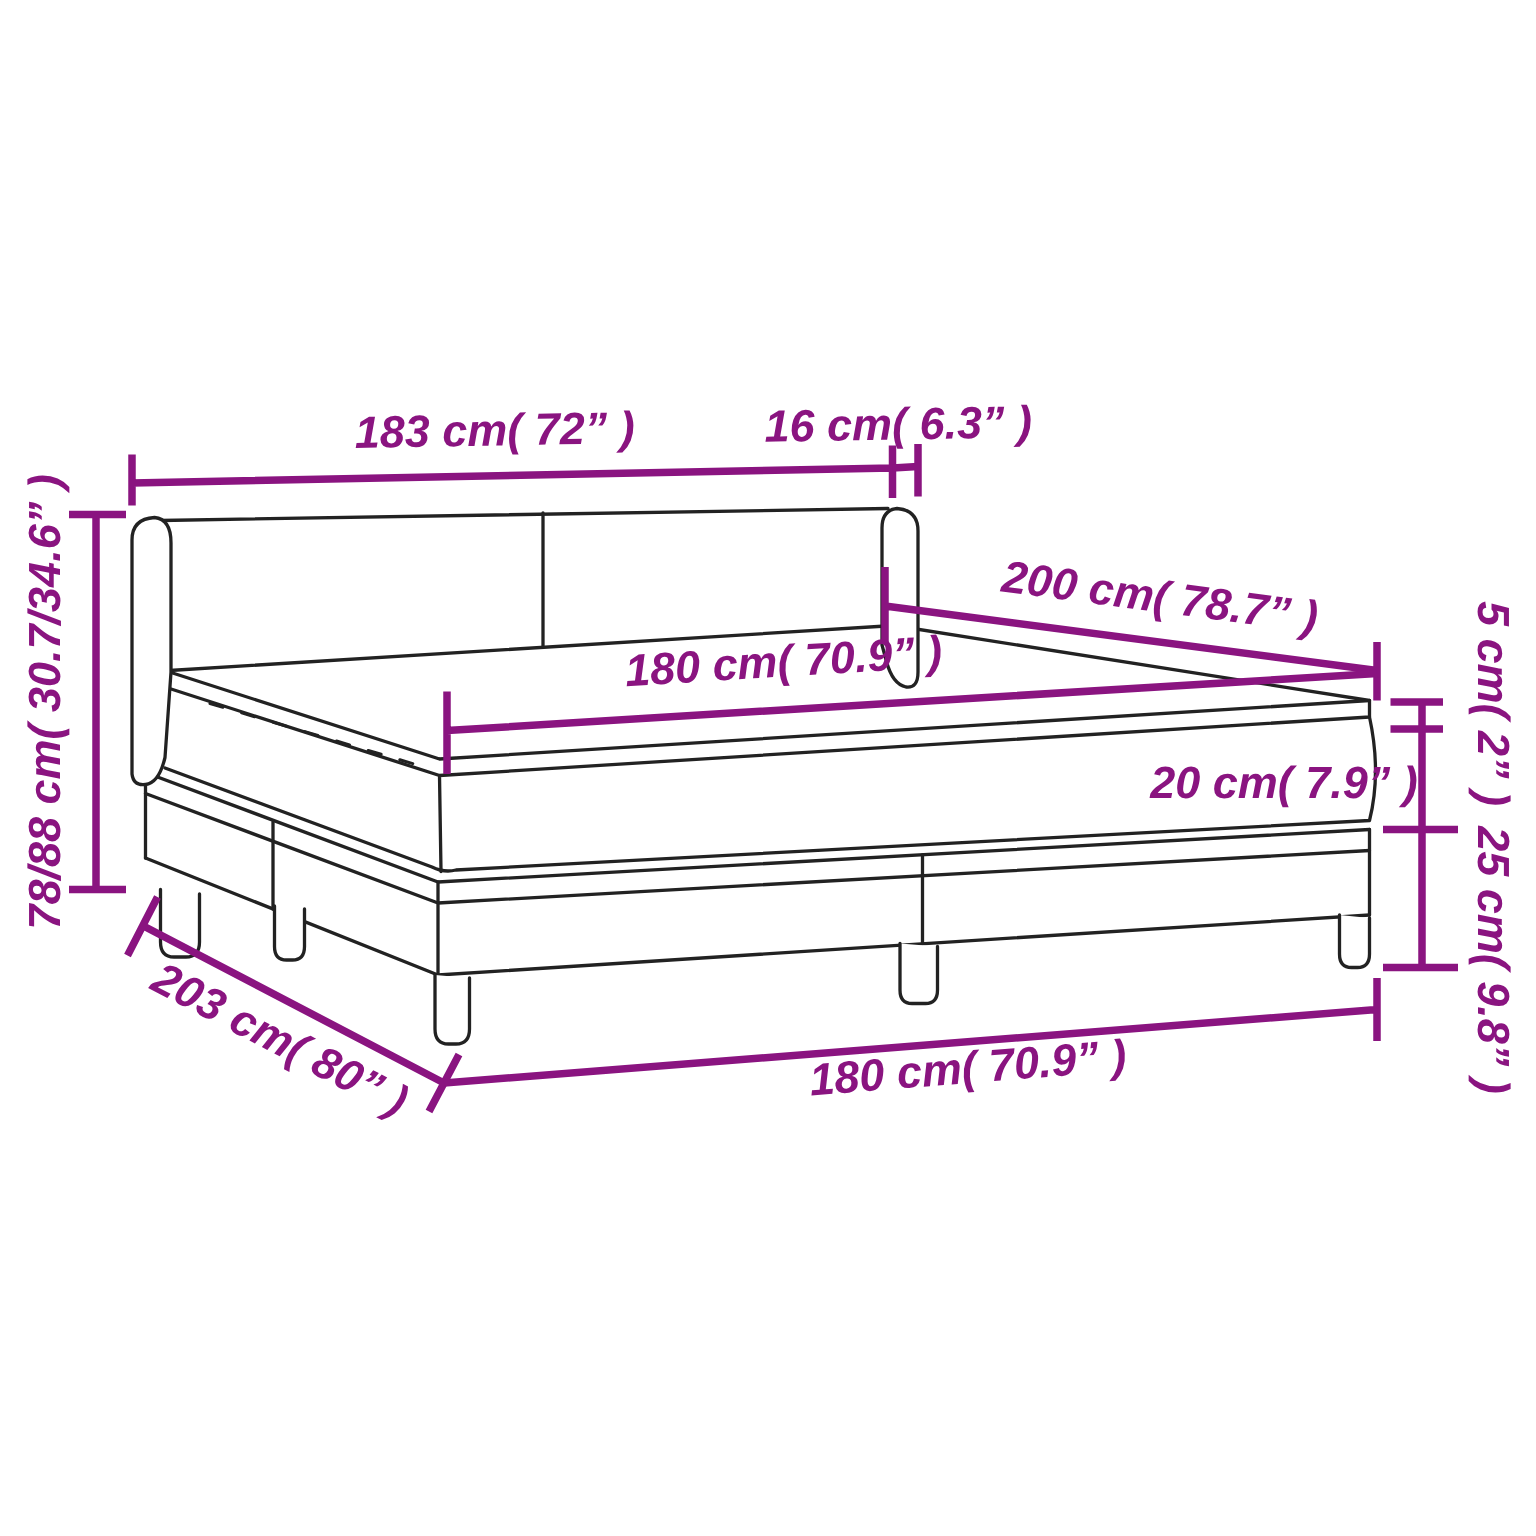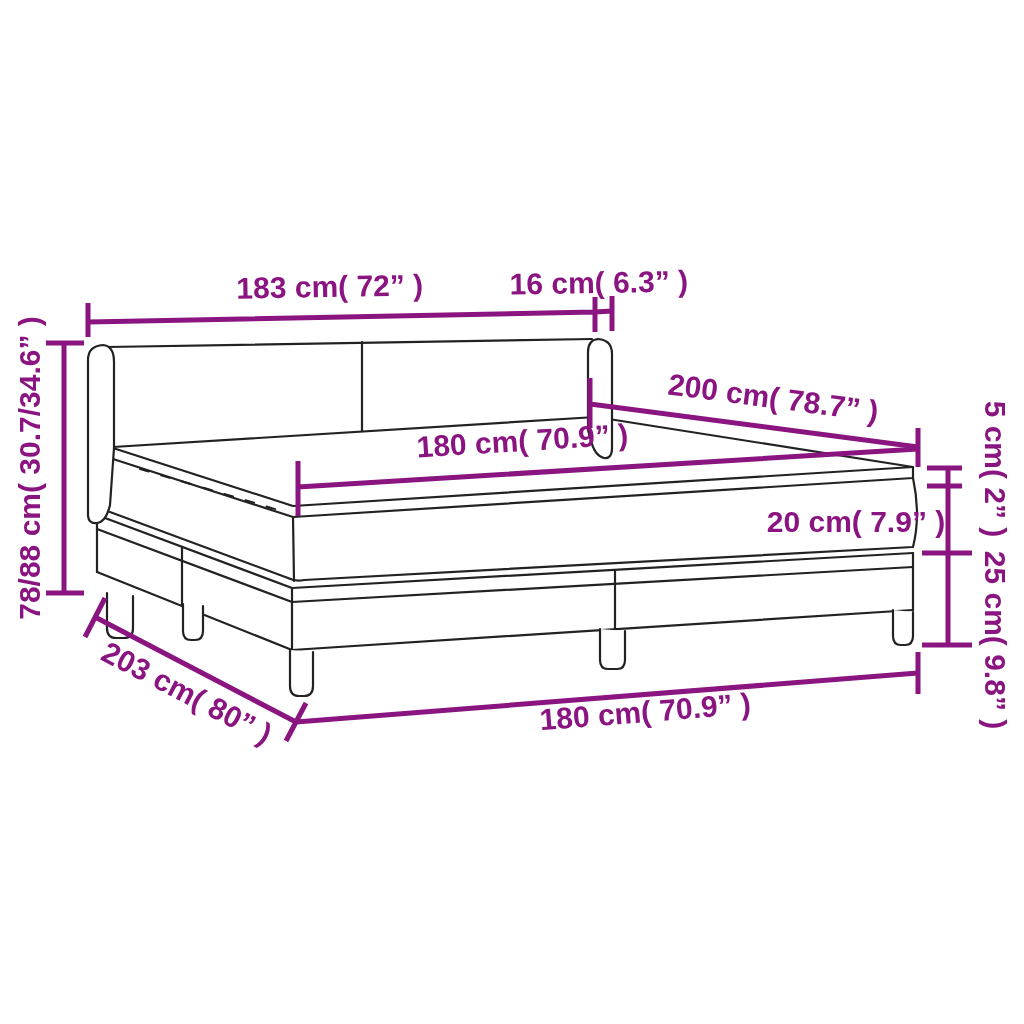--- a/index.html
+++ b/index.html
@@ -1,16 +1,16 @@
 <!DOCTYPE html>
 <html><head>
 <meta charset="utf-8">
 <style>
   html,body{margin:0;padding:0;background:#fff;}
-  .canvas{position:relative;width:1024px;height:1024px;background:#fff;overflow:hidden;}
+  .canvas{position:relative;width:1024px;height:1024px;background:#fff;overflow:hidden;font-style:italic;}
   svg{position:absolute;left:0;top:0;}
   .dim-text{font-family:"Liberation Sans", sans-serif;font-weight:bold;font-size:30px;}
 </style>
 </head>
 <body>
 
 <div class="canvas">
 <svg width="1024" height="1024" viewBox="0 0 1024 1024">
 
   <g fill="none" stroke="#222222" stroke-width="2.2" stroke-linecap="round" stroke-linejoin="round">

